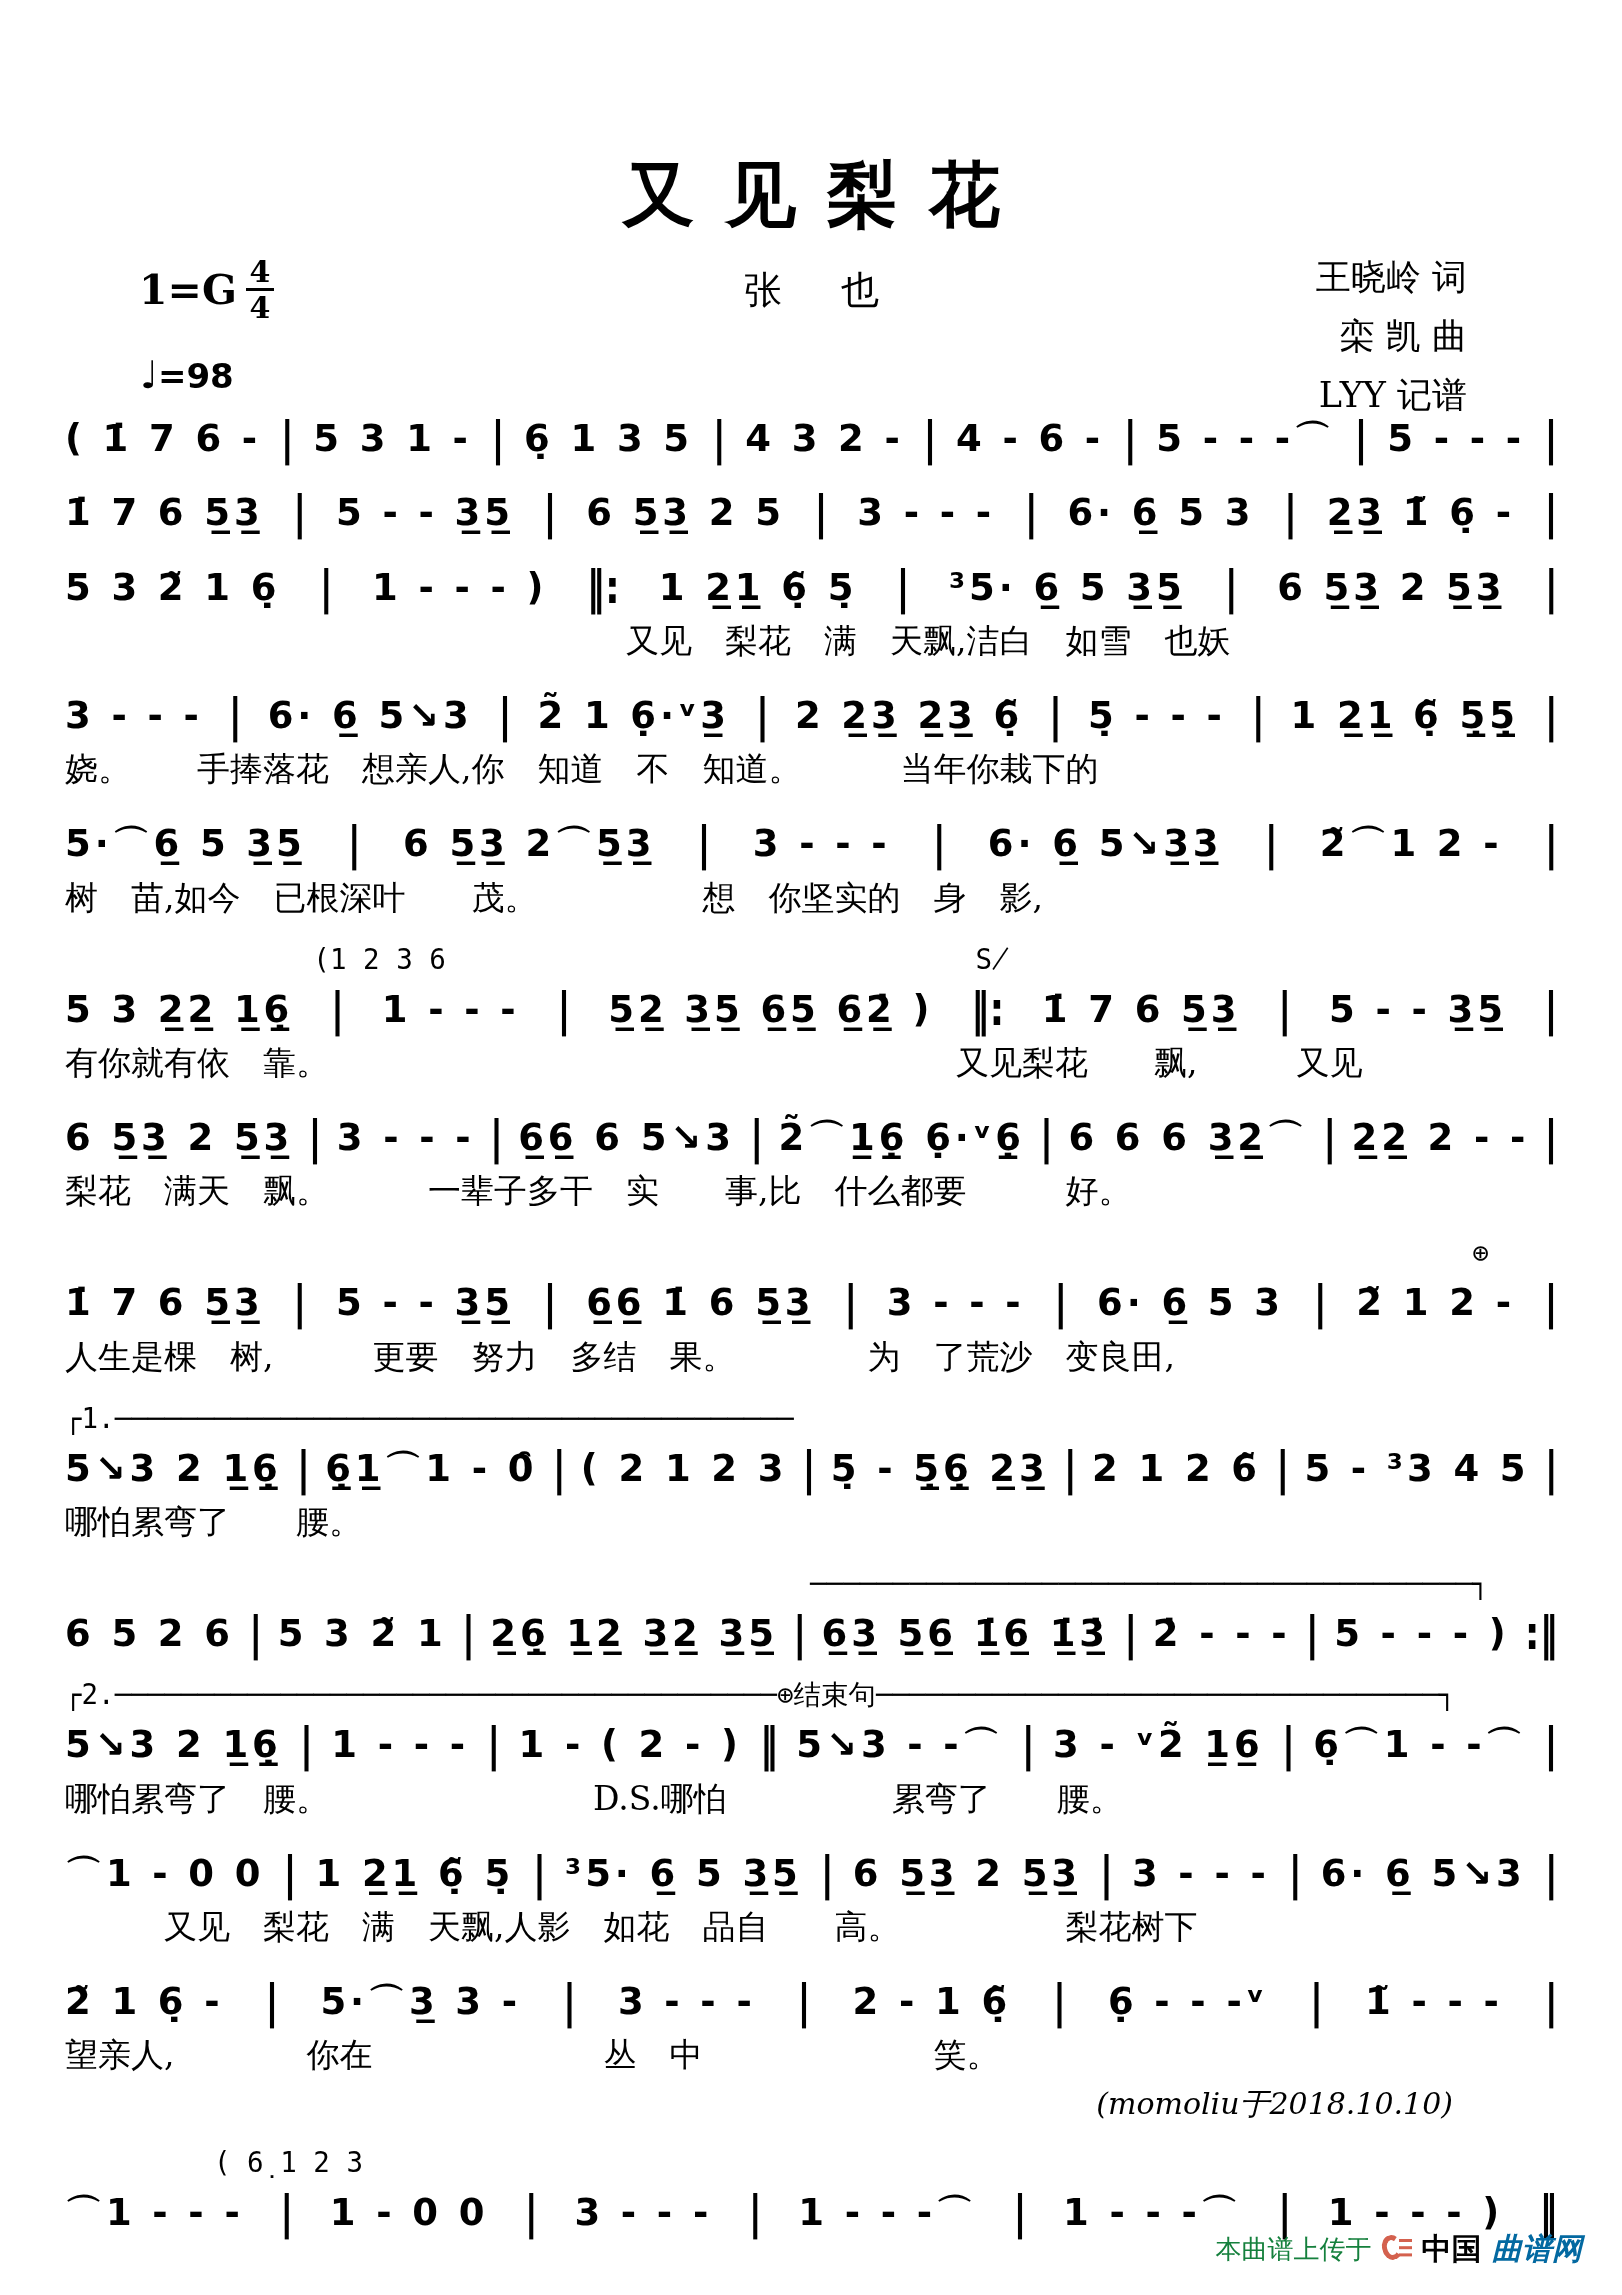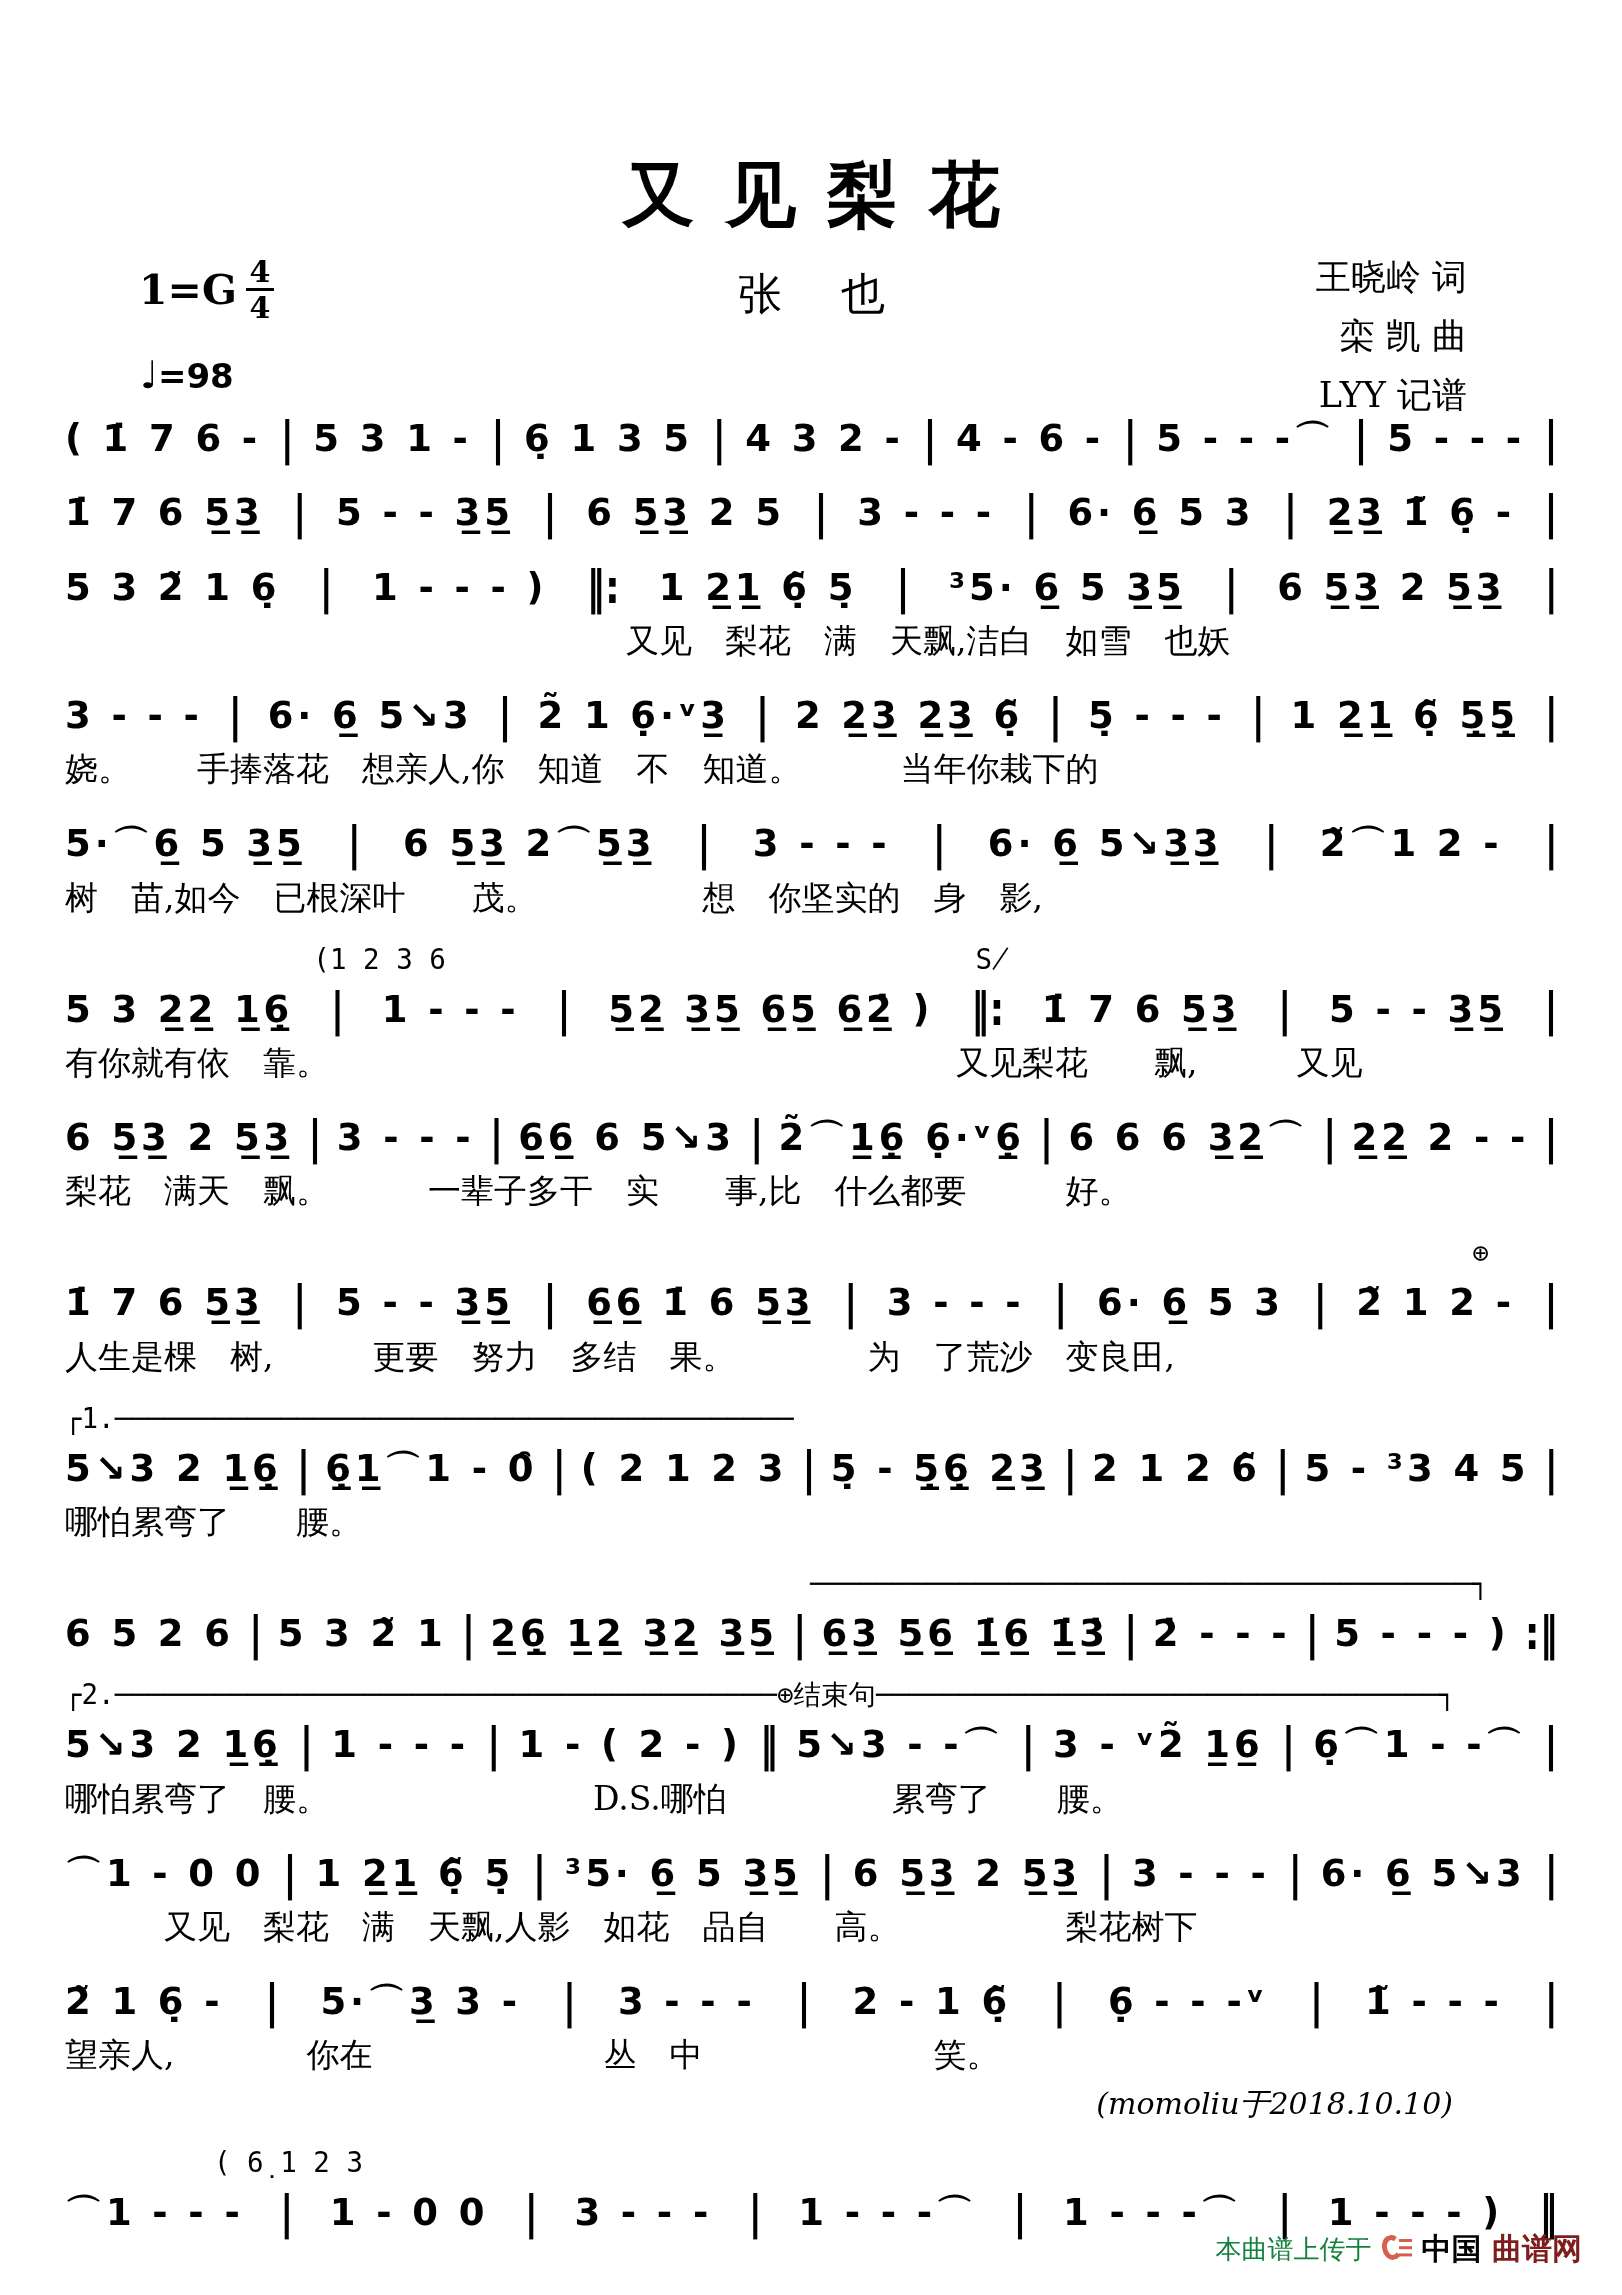--- a/index.html
+++ b/index.html
@@ -2,21 +2,21 @@
 <html style="font-size:10.5px"><head>
 <meta charset="utf-8">
 <style>
   html,body{margin:0;padding:0;background:#888;}
   .page{position:relative;width:1623px;height:2295px;background:#ffffff;color:#000;
         overflow:hidden;font-family:"DejaVu Sans",sans-serif;margin:0 auto;}
   .title{position:absolute;top:148px;left:0;right:0;text-align:center;
          font-size:71px;font-weight:bold;letter-spacing:31px;text-indent:31px;
          font-family:"DejaVu Serif","Liberation Serif",serif;}
   .performer{position:absolute;top:265px;left:0;right:0;text-align:center;
-         font-size:44px;letter-spacing:59px;text-indent:59px;
+         font-size:38px;letter-spacing:59px;text-indent:59px;
          font-family:"DejaVu Serif","Liberation Serif",serif;}
   .keysig{position:absolute;top:257px;left:139px;font-size:41px;font-weight:bold;
           display:flex;align-items:center;font-family:"DejaVu Serif","Liberation Serif",serif;}
   .ts{display:inline-flex;flex-direction:column;align-items:center;line-height:1.0;
       font-size:30px;margin-left:9.2px;font-weight:bold;}
   .ts .num{border-bottom:3.3px solid #000;padding:0 3.3px 1.3px 3.3px;}
   .ts .den{padding-top:1.3px;}
   .tempo{position:absolute;top:353px;left:140px;font-size:34px;font-weight:bold;}
   .tempo .note{font-size:38px;}
   .credits{position:absolute;top:248px;right:156px;text-align:right;font-size:35px;
@@ -36,22 +36,22 @@
   .footer{position:absolute;right:41px;bottom:25px;display:flex;align-items:center;
           gap:10.5px;font-size:26px;}
   .footer .prefix{color:#15803d;}
   .logo-icon{position:relative;width:29px;height:29px;display:inline-block;}
   .logo-icon .c{position:absolute;left:0;top:0;width:19.6px;height:25px;
           border:5.9px solid #d4614e;border-right-color:transparent;border-radius:50%;
           transform:rotate(-12deg);box-sizing:border-box;}
   .logo-icon .lines{position:absolute;right:-1.3px;top:3.9px;width:13px;height:3.3px;background:#d4614e;
           box-shadow:0 7.2px 0 #d4614e,0 14.4px 0 #d4614e;}
   .site-black{font-weight:bold;font-size:30px;font-family:"DejaVu Serif","Liberation Serif",serif;}
-  .site-accent{font-weight:bold;font-size:30px;color:#7f1d1d;
-          font-family:"DejaVu Serif","Liberation Serif",serif;}
+  .site-accent{font-weight:bold;font-size:30px;color:#0369a1;
+          font-family:"DejaVu Serif","Liberation Serif",serif;font-style:italic;}
 </style>
 </head>
 <body>
 
 <div class="page">
 
   <div class="title">又见梨花</div>
   <div class="performer">张也</div>
 
   <div class="keysig">

